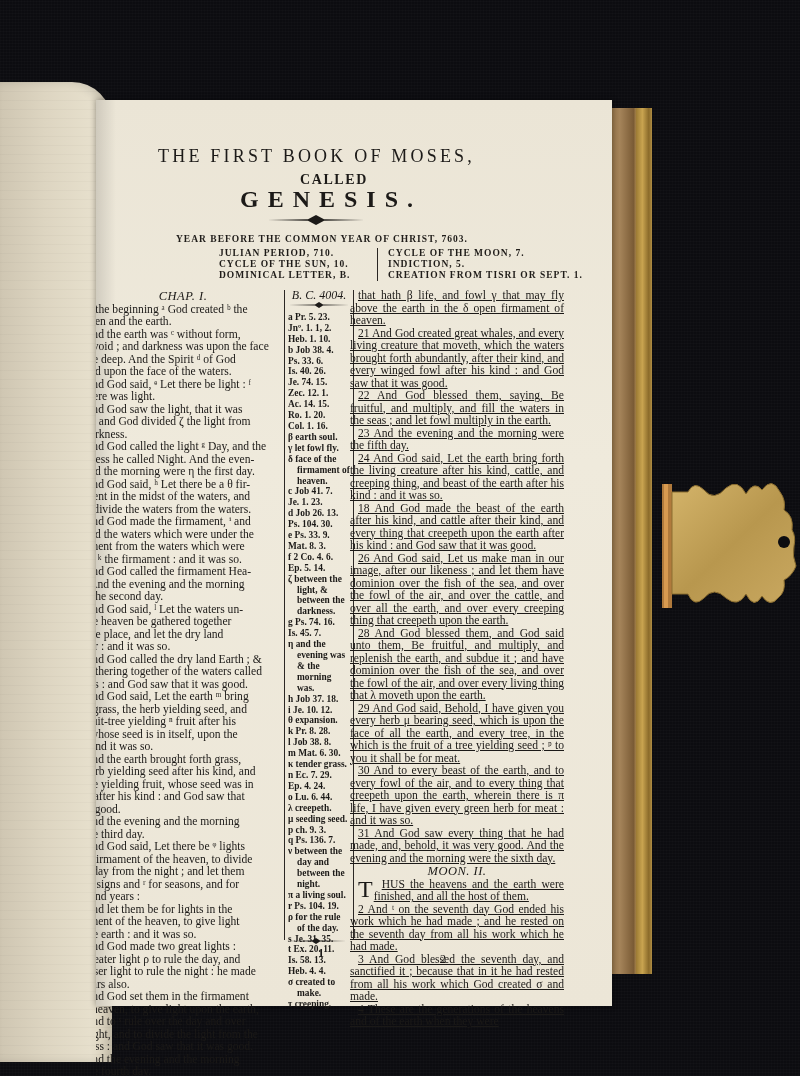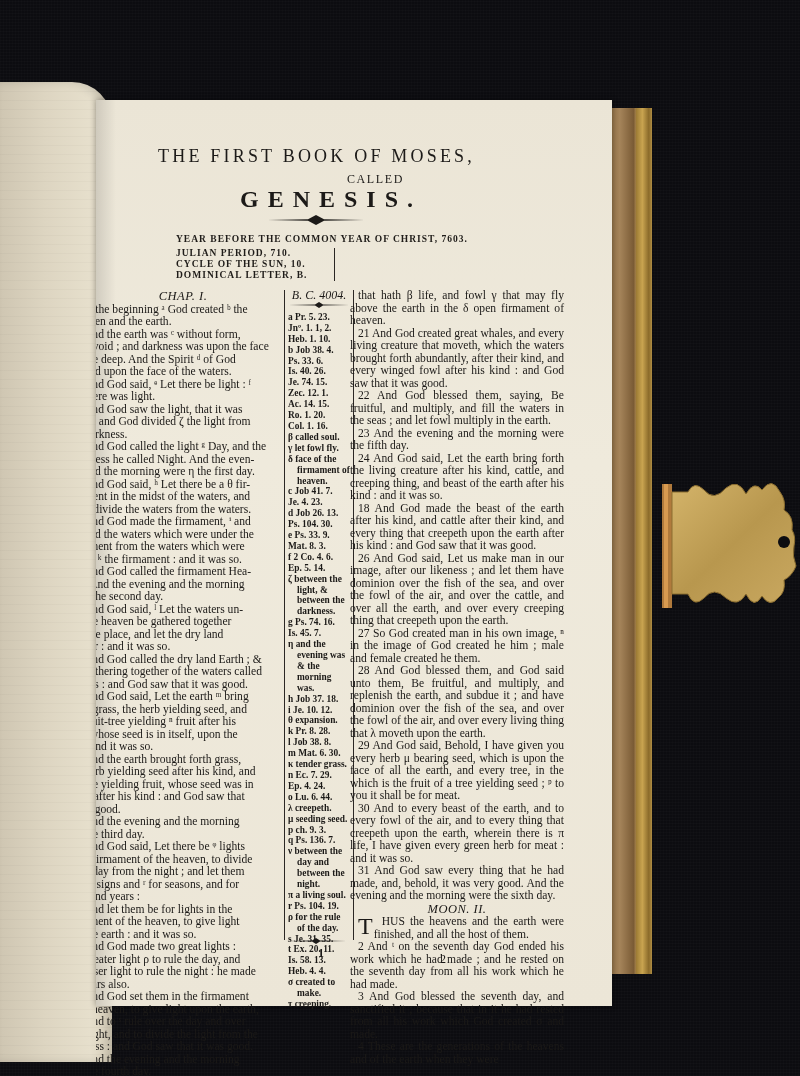--- a/index.html
+++ b/index.html
@@ -48,53 +48,53 @@
   }
   .page::before {
     content:""; position:absolute; left:0; top:0; width:20px; height:100%;
     background:linear-gradient(90deg, rgba(0,0,0,0.12), transparent);
   }
   .header { position:absolute; left:0; right:0; top:0; text-align:center; color:#1c1a18; }
   .title-line {
     position:absolute; left:62px; top:46px; font-size:18px; letter-spacing:3.2px;
   }
   .called {
-    position:absolute; left:204px; top:72px; font-size:12px; letter-spacing:1.6px; font-weight:normal;margin-left:47px;
+    position:absolute; left:204px; top:72px; font-size:14px; letter-spacing:1.6px; font-weight:bold;
   }
   .genesis {
     position:absolute; left:144px; top:86px; font-size:24px; letter-spacing:9px; font-weight:bold;
   }
   .ornament {
     position:absolute; left:172px; top:115px; width:96px; height:10px;
   }
   .chronology {
     position:absolute; left:80px; top:134px; width:430px; font-size:9.5px; font-weight:bold;
     letter-spacing:1px; color:#1f1c19; text-align:left;
   }
   .chronology .year { margin-bottom:4px; }
-  .chron-grid { display:flex; }
+  .chron-grid { display:flex;margin-left:43px; }
   .chron-col { line-height:11px; }
   .chron-col.left { width:150px; padding-right:8px; border-right:1.5px solid #2a2623; }
   .chron-col.right { padding-left:10px; }
 
   .col { position:absolute; color:#1b1917; font-size:11.6px; line-height:12.5px; }
   .col-left { left:0px; top:190px; width:186px; overflow:hidden; text-align:justify; }
   .col-left .inner { margin-left:-12px; }
   .chap { text-align:center; font-size:12.5px; letter-spacing:0.5px; margin-bottom:1px;font-style:italic; }
   .verse { display:block; text-indent:8px; }
   .verse.cont { text-indent:0; }
   .col-mid {
     left:188px; top:190px; width:62px; border-left:1.5px solid #2b2724; border-right:1.5px solid #2b2724;
     height:650px; padding:0 3px; font-size:9.4px; line-height:10.9px; font-weight:bold;
   }
   .bc { font-style:italic; font-size:12px; text-align:center; font-weight:normal; }
   .mid-orn { display:block; width:60px; height:6px; margin:1px auto 4px; }
   .ref { display:block; padding-left:9px; text-indent:-9px; }
   .col-right { left:254px; top:190px; width:214px; text-align:justify; }
-  .col-right .verse { text-indent:8px; }
+  .col-right .verse { text-indent:8px;text-decoration:underline; }
   .dropcap { font-size:24px; line-height:18px; float:left; margin:1px 1px 0 0; }
   .pageno { position:absolute; font-size:12px; color:#1b1917; font-weight:bold; }
   .foot-orn { position:absolute; left:190px; top:838px; width:60px; height:6px; }
 </style>
 </head>
 <body>
 
 <div class="cloth"></div>
 
 <div class="left-page"></div>
@@ -127,20 +127,25 @@
     </svg>
   </div>
 
   <div class="chronology">
     <div class="year">YEAR BEFORE THE COMMON YEAR OF CHRIST, 7603.</div>
     <div class="chron-grid">
       <div class="chron-col left">
         <div>JULIAN PERIOD, 710.</div>
         <div>CYCLE OF THE SUN, 10.</div>
         <div>DOMINICAL LETTER, B.</div>
+      </div>
+      <div class="chron-col right">
+        <div>CYCLE OF THE MOON, 7.</div>
+        <div>INDICTION, 5.</div>
+        <div>CREATION FROM TISRI OR SEPT. 1.</div>
       </div>
     </div>
   </div>
 
   <div class="col col-left">
     <div class="inner" id="left-inner">
       <div class="chap">CHAP. I.</div>
     <span class="verse cont" style="display: block; white-space: nowrap;">N the beginning ᵃ God created ᵇ the</span>
         <span class="verse cont" style="display: block; white-space: nowrap;">aven and the earth.</span>
         <span class="verse cont" style="display: block; white-space: nowrap;">And the earth was ᶜ without form,</span>
@@ -216,25 +221,25 @@
         <span class="ref">Jnº. 1. 1, 2.</span>
         <span class="ref">Heb. 1. 10.</span>
         <span class="ref">b Job 38. 4.</span>
         <span class="ref">Ps. 33. 6.</span>
         <span class="ref">Is. 40. 26.</span>
         <span class="ref">Je. 74. 15.</span>
         <span class="ref">Zec. 12. 1.</span>
         <span class="ref">Ac. 14. 15.</span>
         <span class="ref">Ro. 1. 20.</span>
         <span class="ref">Col. 1. 16.</span>
-        <span class="ref">β called soul.</span>
+        <span class="ref">β earth soul.</span>
         <span class="ref">γ let fowl fly.</span>
         <span class="ref">δ face of the firmament of heaven.</span>
         <span class="ref">c Job 41. 7.</span>
-        <span class="ref">Je. 4. 23.</span>
+        <span class="ref">Je. 1. 23.</span>
         <span class="ref">d Job 26. 13.</span>
         <span class="ref">Ps. 104. 30.</span>
         <span class="ref">e Ps. 33. 9.</span>
         <span class="ref">Mat. 8. 3.</span>
         <span class="ref">f 2 Co. 4. 6.</span>
         <span class="ref">Ep. 5. 14.</span>
         <span class="ref">ζ between the light, &amp; between the darkness.</span>
         <span class="ref">g Ps. 74. 16.</span>
         <span class="ref">Is. 45. 7.</span>
         <span class="ref">η and the evening was &amp; the morning was.</span>
@@ -270,21 +275,20 @@
   <div class="pageno" style="left:222px;top:846px;">1</div>
 
   <div class="col col-right" id="right-col">
   <span class="verse cont">that hath β life, and fowl γ that may fly above the earth in the δ open firmament of heaven.</span>
       <span class="verse">21 And God created great whales, and every living creature that moveth, which the waters brought forth abundantly, after their kind, and every winged fowl after his kind : and God saw that it was good.</span>
       <span class="verse">22 And God blessed them, saying, Be fruitful, and multiply, and fill the waters in the seas ; and let fowl multiply in the earth.</span>
       <span class="verse">23 And the evening and the morning were the fifth day.</span>
       <span class="verse">24 And God said, Let the earth bring forth the living creature after his kind, cattle, and creeping thing, and beast of the earth after his kind : and it was so.</span>
       <span class="verse">18 And God made the beast of the earth after his kind, and cattle after their kind, and every thing that creepeth upon the earth after his kind : and God saw that it was good.</span>
       <span class="verse">26 And God said, Let us make man in our image, after our likeness ; and let them have dominion over the fish of the sea, and over the fowl of the air, and over the cattle, and over all the earth, and over every creeping thing that creepeth upon the earth.</span>
-      <span class="verse">27 So God created man in his own image, ⁿ in the image of God created he him ; male and female created he them.</span>
       <span class="verse">28 And God blessed them, and God said unto them, Be fruitful, and multiply, and replenish the earth, and subdue it ; and have dominion over the fish of the sea, and over the fowl of the air, and over every living thing that λ moveth upon the earth.</span>
       <span class="verse">29 And God said, Behold, I have given you every herb μ bearing seed, which is upon the face of all the earth, and every tree, in the which is the fruit of a tree yielding seed ; ᵖ to you it shall be for meat.</span>
       <span class="verse">30 And to every beast of the earth, and to every fowl of the air, and to every thing that creepeth upon the earth, wherein there is π life, I have given every green herb for meat : and it was so.</span>
       <span class="verse">31 And God saw every thing that he had made, and, behold, it was very good. And the evening and the morning were the sixth day.</span>
       <div class="chap">MOON. II.</div>
       <span class="verse cont"><span class="dropcap">T</span><span>HUS the heavens and the earth were finished, and all the host of them.</span></span>
       <span class="verse"><span>2 And ᵗ on the seventh day God ended his work which he had made ; and he rested on the seventh day from all his work which he had made.</span></span>
       <span class="verse"><span>3 And God blessed the seventh day, and sanctified it ; because that in it he had rested from all his work which God created σ and made.</span></span>
       <span class="verse"><span>4 These are the generations of the heavens and of the earth when they were</span></span>
     </div>

